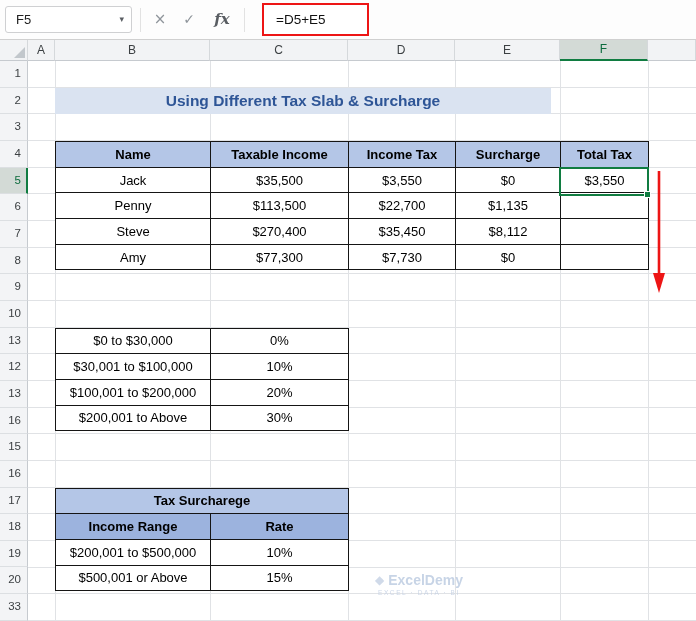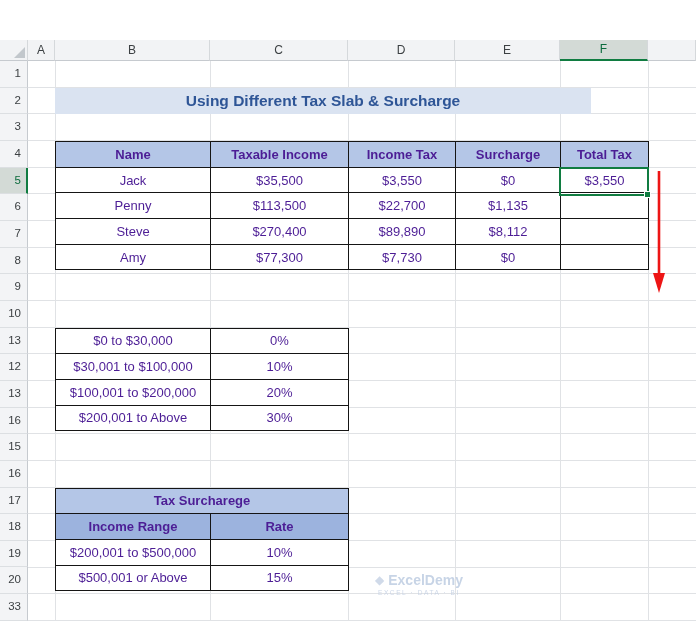--- a/index.html
+++ b/index.html
@@ -32,26 +32,26 @@
   .row-headers { position:absolute; left:0; top:61px; width:28px; height:560px; background:#f3f4f6; }
   .row-h { height:26.6667px; border-bottom:1px solid #dcdfe2; border-right:1px solid #c6cacf; font-size:11.5px; color:#3c4043; text-align:right; padding-right:6px; line-height:25px; }
   .row-h.selected { background:#d3dad6; border-right:2px solid var(--selection-green,#107c41); color:#0c6b3d; padding-right:5px; }
 
   
   .grid { position:absolute; left:28px; top:61px; width:668px; height:560px; background-color:#fff;
           background-image:repeating-linear-gradient(to bottom, transparent 0px, transparent 25.6667px, var(--grid-line,#e0e2e5) 25.6667px, var(--grid-line,#e0e2e5) 26.6667px); }
   .vline { position:absolute; top:0; width:1px; height:560px; background:var(--grid-line,#e0e2e5); }
 
   
-  .title-band { position:absolute; left:27px; top:26.7px; width:536px; height:26.6px; background:var(--title-fill,#dae3f1);
+  .title-band { position:absolute; left:27px; top:26.7px; width:496px; height:26.6px; background:var(--title-fill,#dae3f1);
                 color:var(--title-text,#2e5596); font-weight:bold; font-size:15.5px; text-align:center; line-height:26.6px; }
 
   
   .xl-table { position:absolute; border-collapse:collapse; table-layout:fixed; background:#fff; }
-  .xl-table td { border:1px solid var(--table-border,#151515); height:25.7px; text-align:center; vertical-align:middle; font-size:13px; color:#4c1d95; padding:0 4px; overflow:hidden; white-space:nowrap; }
+  .xl-table td { border:1px solid var(--table-border,#151515); height:25.7px; text-align:center; vertical-align:middle; font-size:13px; color:#000000; padding:0 4px; overflow:hidden; white-space:nowrap; }
   .xl-table tr.thead td { background:var(--header-fill,#b4c6e7); font-weight:bold; }
   .xl-table tr.subhead td { background:var(--subheader-fill,#9cb3de); font-weight:bold;margin-top:48px; }
 
   
   .sel-box { position:absolute; left:531px; top:105.5px; width:90px; height:29px; border:2px solid var(--selection-green,#107c41); pointer-events:none; }
   .fill-handle { position:absolute; left:616px; top:129.5px; width:7px; height:7px; background:var(--selection-green,#107c41); border:1px solid #fff; }
 
   
   .arrow { position:absolute; left:624px; top:108px; }
   .arrow line { stroke:var(--accent-red,#ed1515); stroke-width:2.6; }
@@ -61,20 +61,36 @@
   .watermark { position:absolute; left:347px; top:511px; opacity:.85; text-align:center; }
   .wm-brand { display:flex; align-items:center; gap:4px; font-size:14px; font-weight:bold; color:#becde2; }
   .wm-logo { font-size:12px; color:#c8d4e6; font-family:"DejaVu Sans", sans-serif; }
   .wm-tag { font-size:6.5px; letter-spacing:1.6px; color:#c5d1e4; margin-top:1px; }
 </style>
 </head>
 <body>
 
 <div class="app">
 
+  <div class="formula-bar">
+    <div class="name-box">
+      <span class="name-box-value">F5</span>
+      <span class="chev">▾</span>
+    </div>
+    <div class="fb-sep" style="left:140px"></div>
+    <span class="fb-icon fb-cancel">×</span>
+    <span class="fb-icon fb-enter">✓</span>
+    <span class="fb-icon fb-fx">fx</span>
+    <div class="fb-sep" style="left:244px"></div>
+    <div class="formula-region">
+      <div class="red-box">
+        <span class="formula-text">=D5+E5</span>
+      </div>
+    </div>
+  </div>
 
   <div class="col-headers">
     <div class="corner">
         <span class="corner-tri"></span>
       </div>
     <div class="col-h" style="left:28px;width:27px">A</div>
     <div class="col-h" style="left:55px;width:155px">B</div>
     <div class="col-h" style="left:210px;width:138px">C</div>
     <div class="col-h" style="left:348px;width:107px">D</div>
     <div class="col-h" style="left:455px;width:105px">E</div>
@@ -142,21 +158,21 @@
         <tr>
           <td>Penny</td>
           <td>$113,500</td>
           <td>$22,700</td>
           <td>$1,135</td>
           <td></td>
         </tr>
         <tr>
           <td>Steve</td>
           <td>$270,400</td>
-          <td>$89,890</td>
+          <td>$35,450</td>
           <td>$8,112</td>
           <td></td>
         </tr>
         <tr>
           <td>Amy</td>
           <td>$77,300</td>
           <td>$7,730</td>
           <td>$0</td>
           <td></td>
         </tr>

